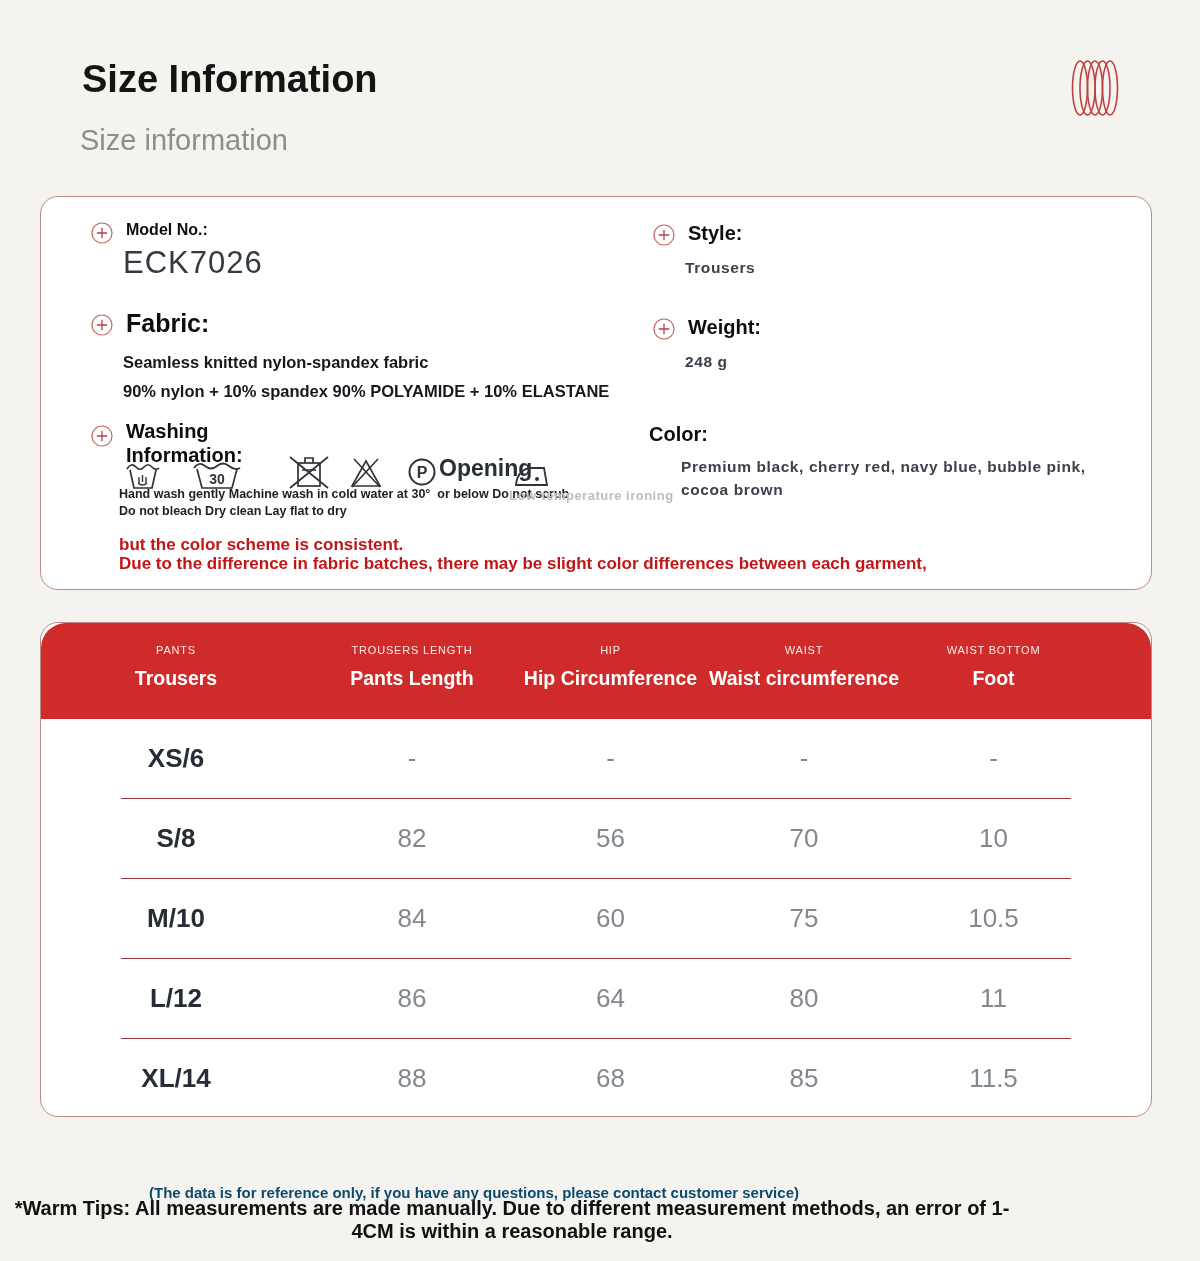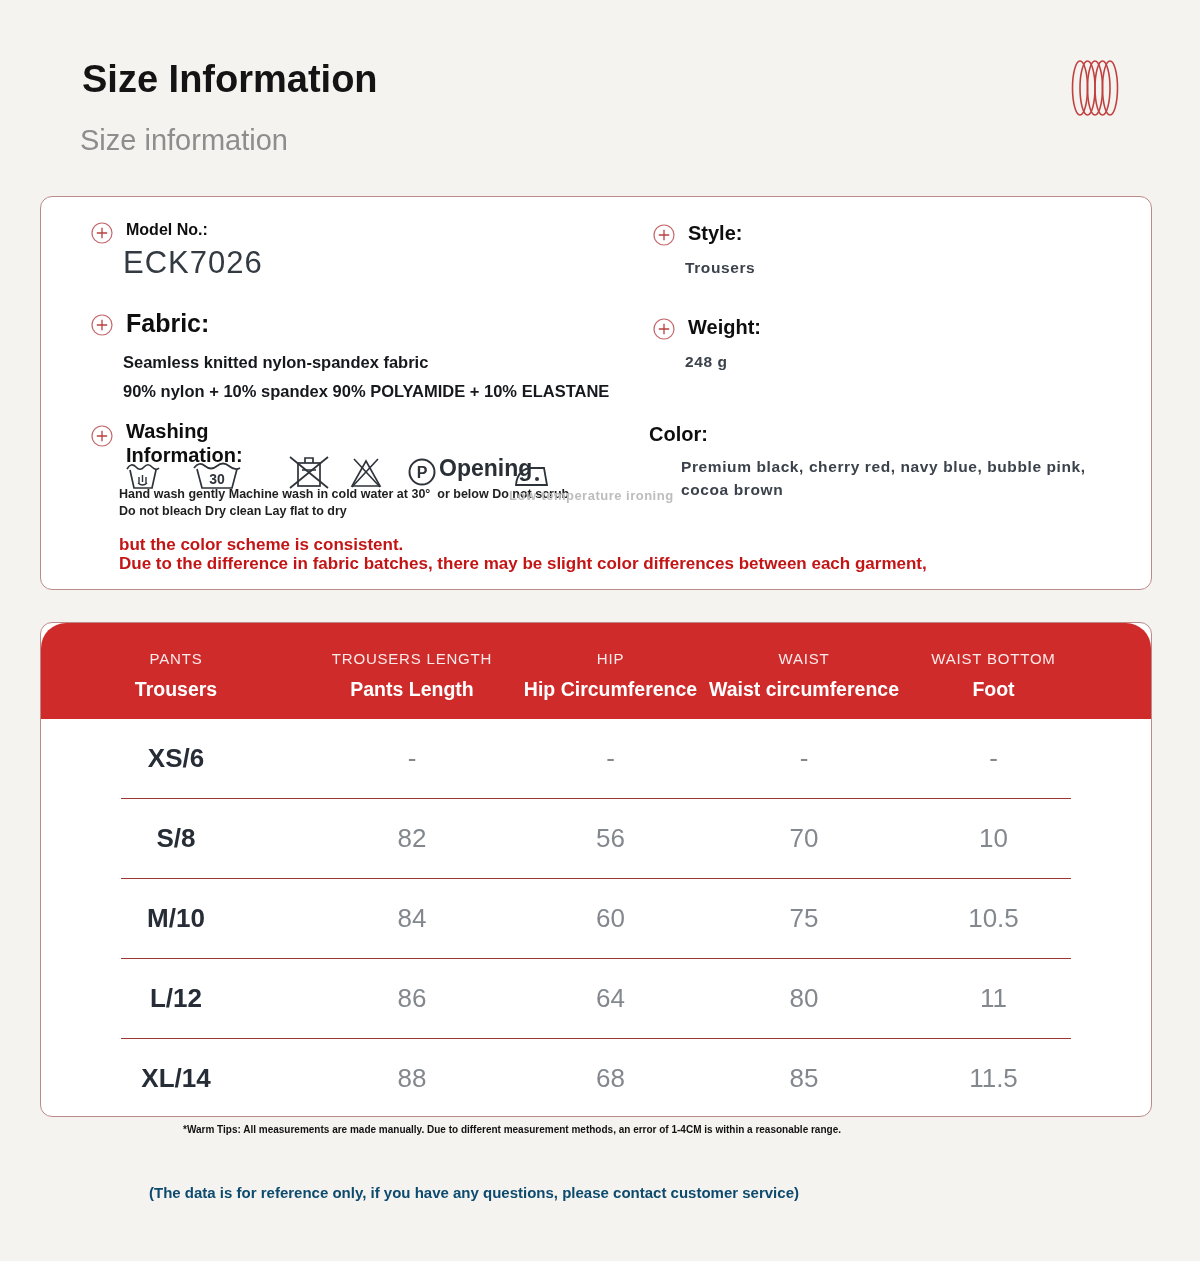--- a/index.html
+++ b/index.html
@@ -7,21 +7,21 @@
   .page {
     position:relative; width:1200px; height:1261px;
     background:#f5f3ef; overflow:hidden;
     font-family:"Liberation Sans", sans-serif; color:#141414;
   }
   
   .title { position:absolute; left:82px; top:58px; font-size:38px; font-weight:800; color:#141414; }
   .subtitle { position:absolute; left:80px; top:124px; font-size:29px; font-weight:400; color:#8d8d8d; }
   .coil { position:absolute; left:1070px; top:56px; }
   
-  .card { position:absolute; background:#ffffff; border:1px solid #bd8a8a; border-radius:12px; }
+  .card { position:absolute; background:#ffffff; border:1px solid #bd8a8a; border-radius:18px; }
   .info-card { left:40px; top:196px; width:1112px; height:394px; }
   .table-card { left:40px; top:622px; width:1112px; height:495px; overflow:hidden; }
   
   .plus-row { position:absolute; display:flex; align-items:flex-start; gap:13px; }
   .plus-icon { flex:0 0 auto; margin-top:1px; }
   .h-small { font-size:16px; font-weight:700; color:#0e0e0e; }
   .h-mid   { font-size:20px; font-weight:700; color:#0e0e0e; line-height:1.2; }
   .h-big   { font-size:25px; font-weight:700; color:#0e0e0e; }
   .model-value { position:absolute; left:82px; top:48px; font-size:31px; font-weight:500; color:#333a42; letter-spacing:1px; }
   .fab-line { position:absolute; left:82px; font-size:16.5px; font-weight:700; color:#15181d; }
@@ -31,29 +31,29 @@
   .iron-note { position:absolute; left:468px; top:291px; font-size:13px; font-weight:700; color:#bdbdbd; letter-spacing:0.5px; }
   .disclaimer { position:absolute; left:78px; top:338px; font-size:17px; font-weight:700; color:#c31515; line-height:19px; }
   .value-text { position:absolute; font-size:15.5px; font-weight:700; color:#3b424b; letter-spacing:0.6px; }
   .color-heading { position:absolute; left:608px; top:226px; font-size:20px; font-weight:700; color:#0e0e0e; }
   .color-value { left:640px; top:258px; width:410px; line-height:23px; }
   
   .thead { height:96px; background:#d02b2b; display:grid;
            grid-template-columns:270px 202px 195px 192px 187px 66px; padding-top:21px;
            border-top-left-radius:25px; border-top-right-radius:25px; }
   .thcell { display:flex; flex-direction:column; align-items:center; gap:11px; }
-  .th-en { font-size:15px; font-weight:400; letter-spacing:0.8px; color:#fceaea;margin-top:6px; }
+  .th-en { font-size:11px; font-weight:400; letter-spacing:0.8px; color:#fceaea; }
   .th-label { font-size:19.5px; font-weight:700; color:#ffffff; }
   .trow { height:79px; display:grid; grid-template-columns:270px 202px 195px 192px 187px 66px; align-items:center; }
   .tsize { text-align:center; font-size:26px; font-weight:600; color:#272d36; }
   .tval  { text-align:center; font-size:26px; font-weight:400; color:#83888e; }
   .divider { height:0; border-top:1px solid #9e3636; margin:0 80px; }
   
-  .warm-tips { position:absolute; top:1124px; left:0; width:1024px; text-align:center;
-               font-size:10px; font-weight:700; color:#111111; }
+  .warm-tips { position:absolute; top:1197px; left:0; width:1024px; text-align:center;
+               font-size:20px; font-weight:700; color:#111111; }
   .ref-note  { position:absolute; top:1184px; left:0; width:948px; text-align:center;
                font-size:15px; font-weight:700; color:#0c4a6e; }
   svg text { font-family:"Liberation Sans", sans-serif; }
 </style>
 </head>
 <body>
 
 <div class="page">
 
   <div class="title">Size Information</div>

